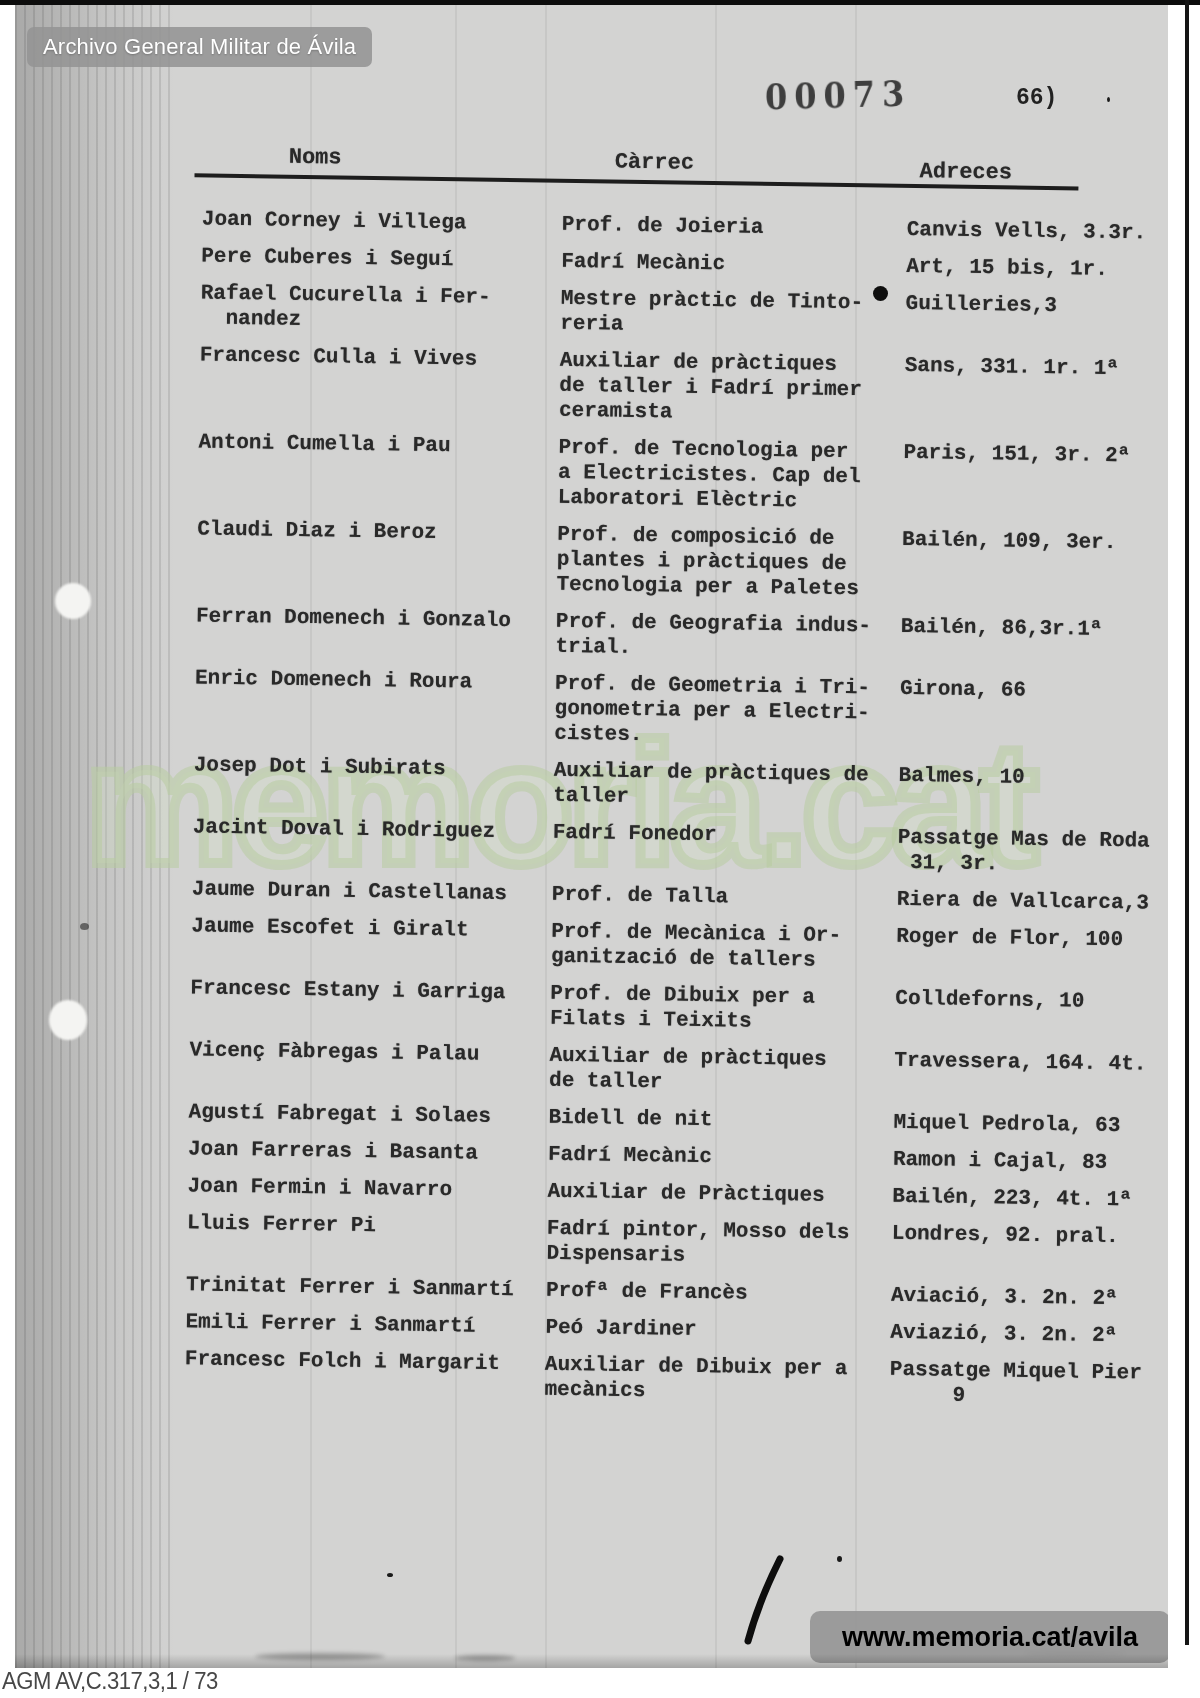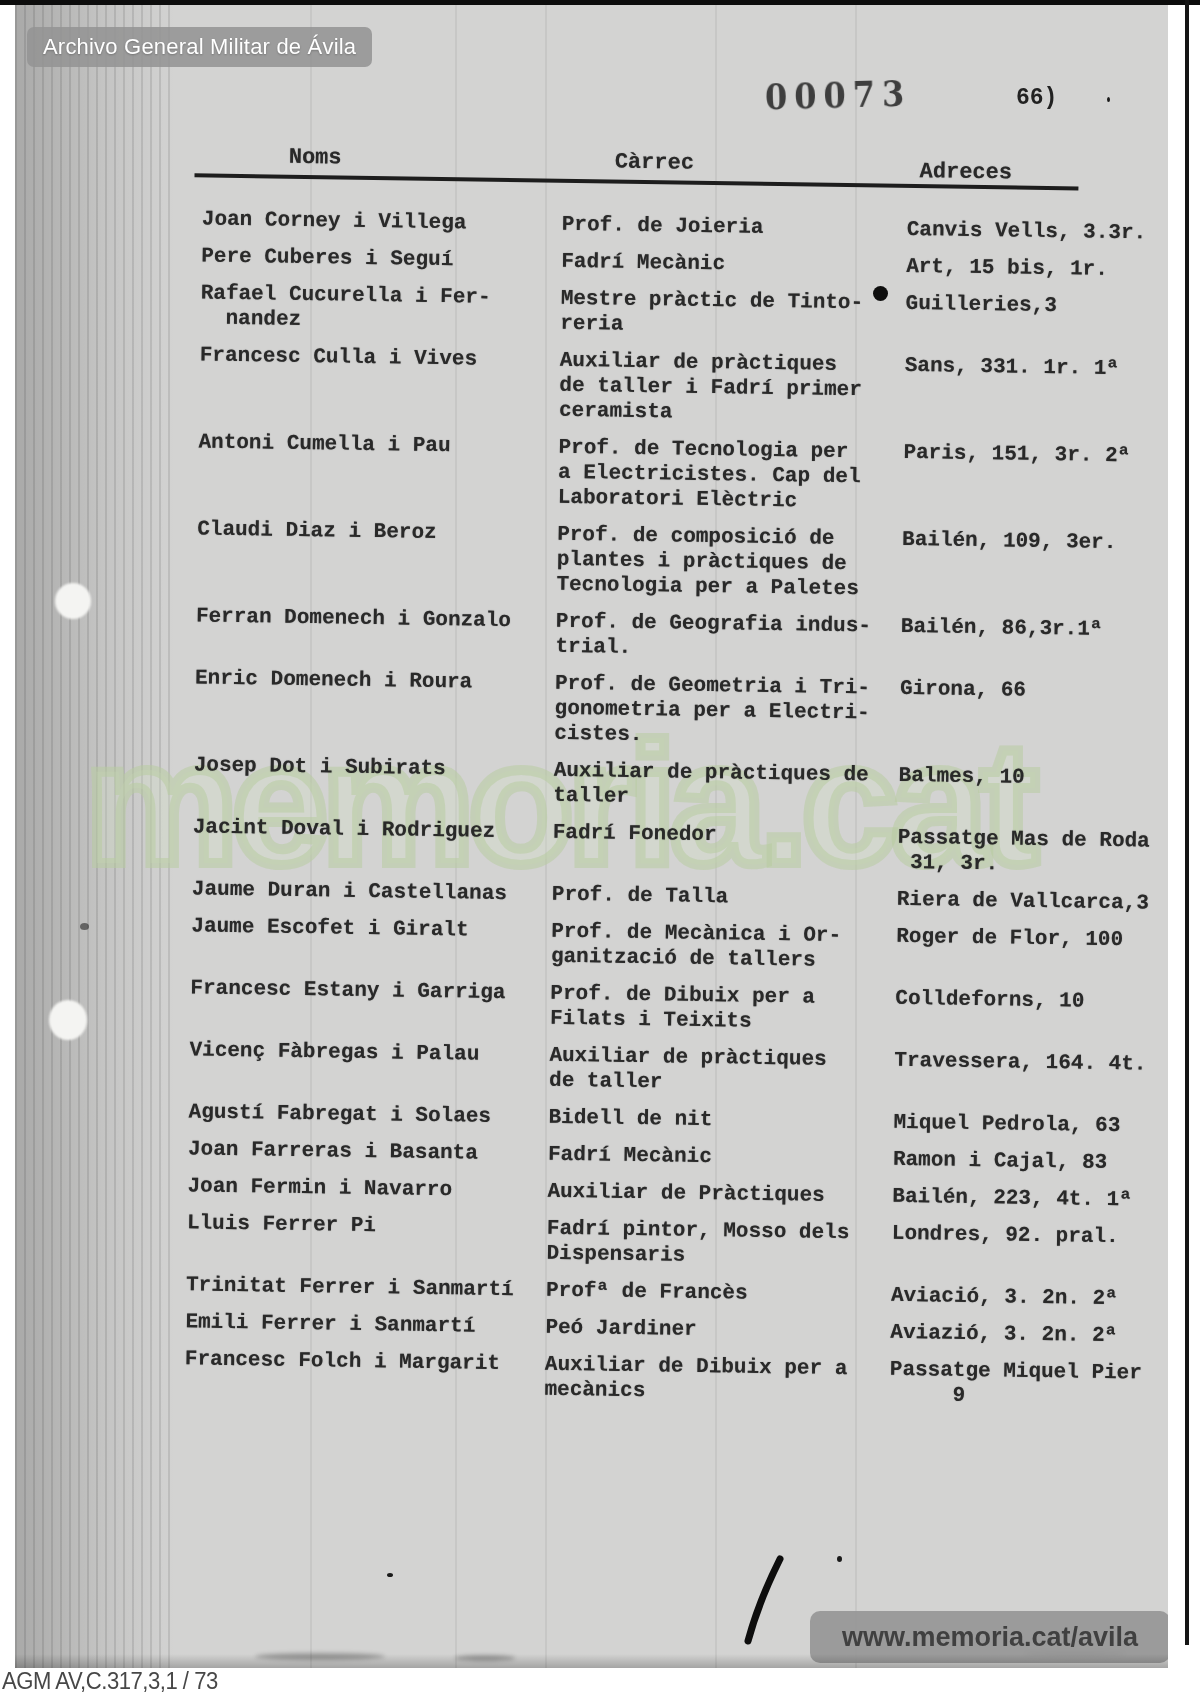--- a/index.html
+++ b/index.html
@@ -29,21 +29,21 @@
   .speck{position:absolute;background:#1a1a1a;border-radius:50%;}
 
   
   .archive-badge{position:absolute;left:12px;top:22px;padding:7px 16px;
     background:rgba(148,148,148,0.88);border-radius:7px;
     color:#ffffff;font-size:22px;font-weight:400;letter-spacing:0.2px;
     text-shadow:0 1px 2px rgba(0,0,0,0.25);}
   .site-badge{position:absolute;left:795px;top:1606px;width:360px;height:52px;
     background:rgba(150,150,150,0.92);border-radius:10px;
     display:flex;align-items:center;justify-content:center;
-    color:#404040;font-size:27px;font-weight:700;}
+    color:#000000;font-size:27px;font-weight:700;}
 
   
   .stamp{position:absolute;left:750px;top:72px;
     font-family:"DejaVu Serif", serif;font-weight:700;font-size:32px;
     letter-spacing:7px;color:rgba(20,20,20,0.78);
     filter:blur(0.7px);transform:rotate(-1.5deg) scaleY(1.08);}
   .page-number{position:absolute;left:958px;top:80px;
     font-family:"Liberation Mono","DejaVu Sans Mono",monospace;
     font-size:23px;font-weight:700;color:#222;margin-left:43px;}
 

